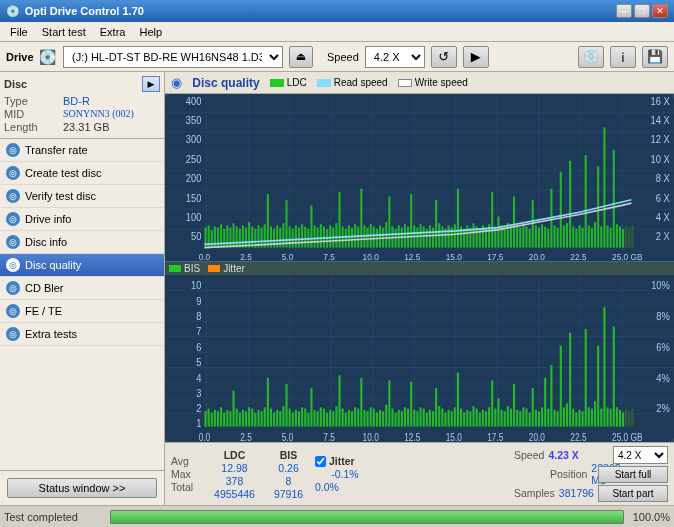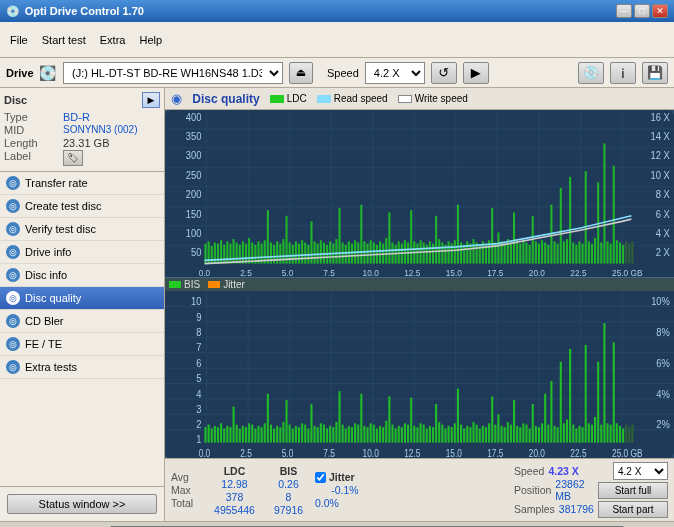--- a/index.html
+++ b/index.html
@@ -48,21 +48,21 @@
     .tb-max { background: linear-gradient(to bottom, #e8e8e8, #c0c0c0); }
     .tb-close { background: linear-gradient(to bottom, #e87060, #c03020); color: white; }
 
     
     .menu-bar {
       background: #f0ece4;
       border-bottom: 1px solid #b0a898;
       padding: 2px 4px;
       display: flex;
       gap: 2px;
-      height: 36px;
+      height: 20px;
       align-items: center;
     }
     .menu-item {
       padding: 1px 6px;
       cursor: pointer;
       font-size: 11px;
       border-radius: 2px;
     }
 
     
@@ -333,29 +333,25 @@
       <div class="disc-panel-header">
         <span class="disc-title">Disc</span>
         <div class="disc-arrow-btn">▶</div>
       </div>
       <div class="disc-info-row">
         <span class="disc-info-label">Type</span>
         <span class="disc-info-value">BD-R</span>
       </div>
       <div class="disc-info-row">
         <span class="disc-info-label">MID</span>
-        <span class="disc-info-value" style="font-size:10px;">SONYNN3 (002)</span>
+        <span class="disc-info-value" style="font-size:10px;font-family:Liberation Serif, serif;">SONYNN3 (002)</span>
       </div>
       <div class="disc-info-row">
         <span class="disc-info-label">Length</span>
         <span class="disc-info-value black">23.31 GB</span>
-      </div>
-      <div class="disc-info-row">
-        <span class="disc-info-label">Label</span>
-        <div style="width:20px;height:16px;background:linear-gradient(to bottom,#e8e4dc,#c8c4bc);border:1px solid #888;cursor:pointer;display:flex;align-items:center;justify-content:center;font-size:9px;">🏷</div>
       </div>
     </div>
 
     <div class="nav-section">
       <div class="nav-item">
         <div class="nav-icon blue">◎</div>
         <span>Transfer rate</span>
       </div>
       <div class="nav-item">
         <div class="nav-icon blue">◎</div>
@@ -866,21 +862,21 @@
           <div style="text-align:left;color:#1155cc;">0.0%</div>
         </div>
 
         <div style="flex:1;"></div>
 
         <div style="display:flex;flex-direction:column;gap:1px;width:80px;">
           <div style="display:flex;gap:4px;align-items:center;">
             <span style="color:#555;">Speed</span>
             <span style="color:#4444ee;font-weight:bold;">4.23 X</span>
           </div>
-          <div style="display:flex;gap:4px;align-items:center;">
+          <div style="display:flex;gap:4px;align-items:center;margin-left:36px;">
             <span style="color:#555;">Position</span>
             <span style="color:#1155cc;">23862 MB</span>
           </div>
           <div style="display:flex;gap:4px;align-items:center;">
             <span style="color:#555;">Samples</span>
             <span style="color:#1155cc;">381796</span>
           </div>
         </div>
 
         <div style="display:flex;flex-direction:column;gap:2px;align-items:flex-end;">

